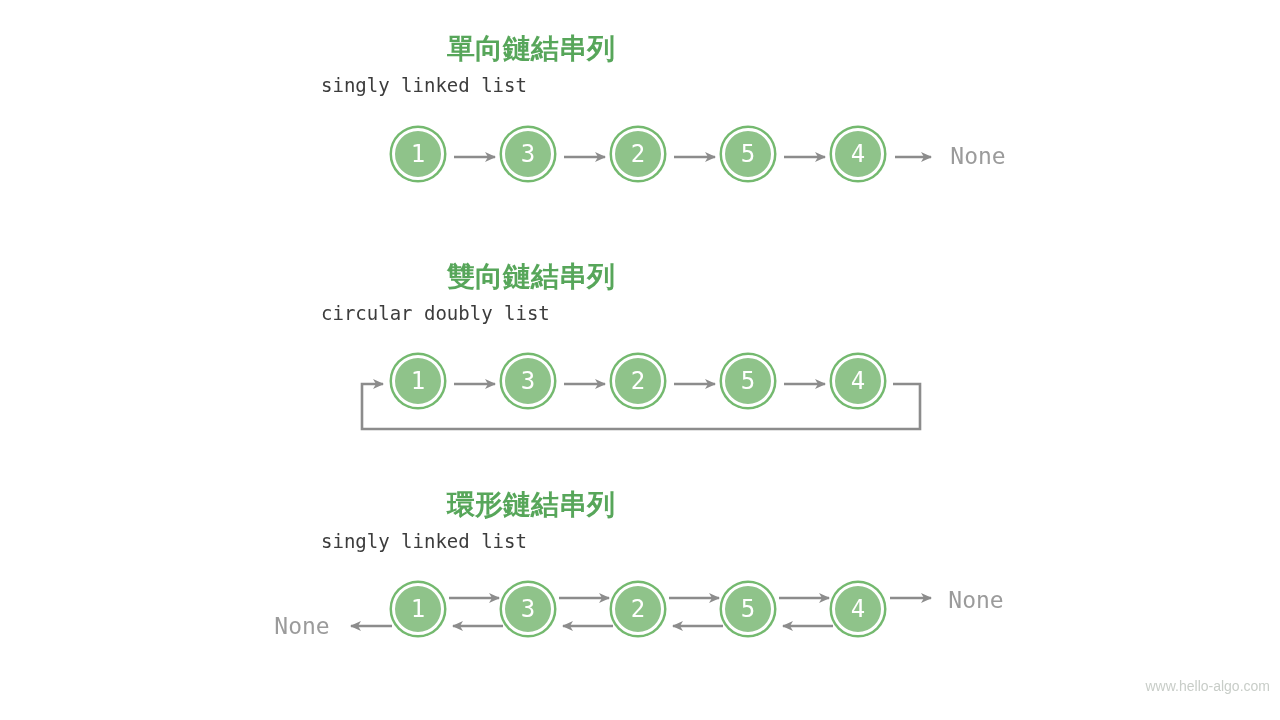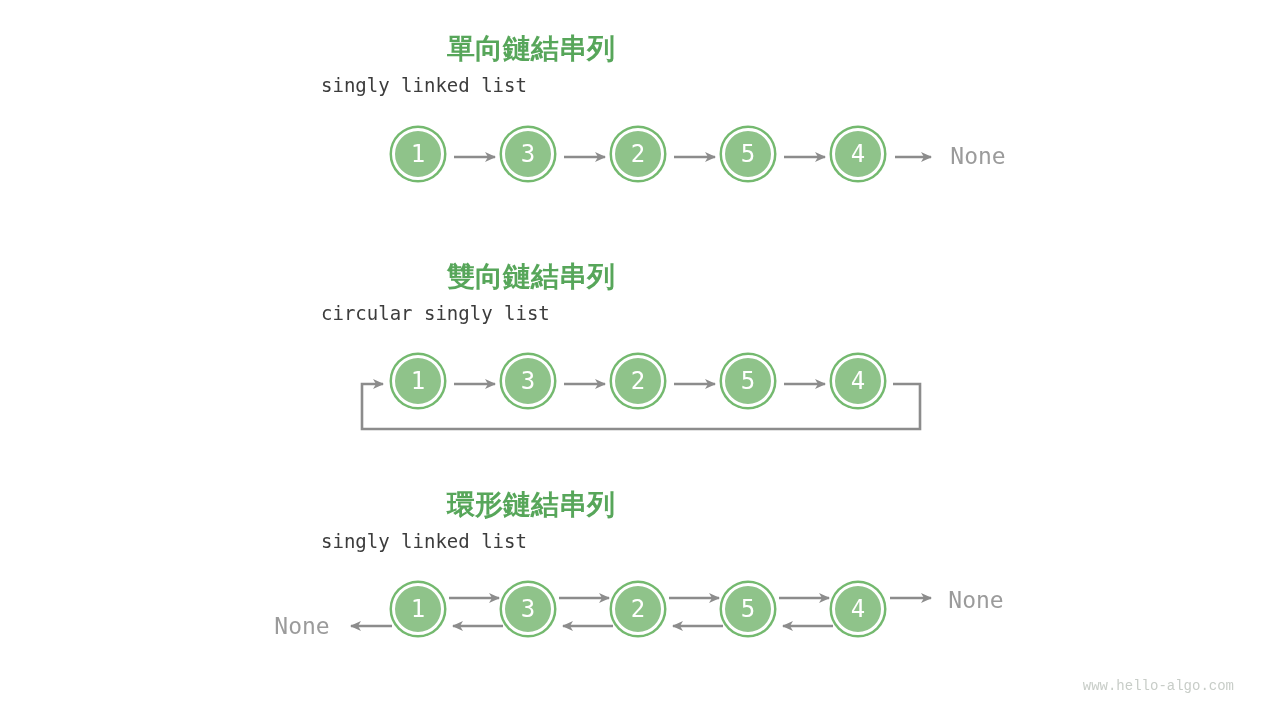--- a/index.html
+++ b/index.html
@@ -71,25 +71,25 @@
     position: absolute;
     width: 64px;
     text-align: center;
     font-family: "DejaVu Sans Mono", monospace;
     font-size: 23px;
     line-height: 28px;
     color: var(--none-gray);
   }
   .watermark {
     position: absolute;
-    left: 1072px;
+    left: 1108px;
     top: 678px;
     width: 162px;
     text-align: right;
-    font-family: Liberation Mono, monospace;
+    font-family: Liberation Sans, sans-serif;
     font-size: 14px;
     color: var(--watermark-gray);
   }
 </style>
 </head>
 <body>
 
 <div class="canvas">
 
   <svg class="arrows" viewBox="0 0 1280 720">
@@ -130,21 +130,21 @@
     <div class="node" style="left:392px; top:128px">1</div>
     <div class="node" style="left:502px; top:128px">3</div>
     <div class="node" style="left:612px; top:128px">2</div>
     <div class="node" style="left:722px; top:128px">5</div>
     <div class="node" style="left:832px; top:128px">4</div>
     <div class="none-label" style="left:946px; top:142px">None</div>
   </section>
 
   <section>
     <div class="title" style="top:261px">雙向鏈結串列</div>
-    <div class="subtitle" style="top:301px">circular singly list</div>
+    <div class="subtitle" style="top:301px">circular doubly list</div>
     <div class="node" style="left:392px; top:355px">1</div>
     <div class="node" style="left:502px; top:355px">3</div>
     <div class="node" style="left:612px; top:355px">2</div>
     <div class="node" style="left:722px; top:355px">5</div>
     <div class="node" style="left:832px; top:355px">4</div>
   </section>
 
   <section>
     <div class="title" style="top:489px">環形鏈結串列</div>
     <div class="subtitle" style="top:529px">singly linked list</div>

